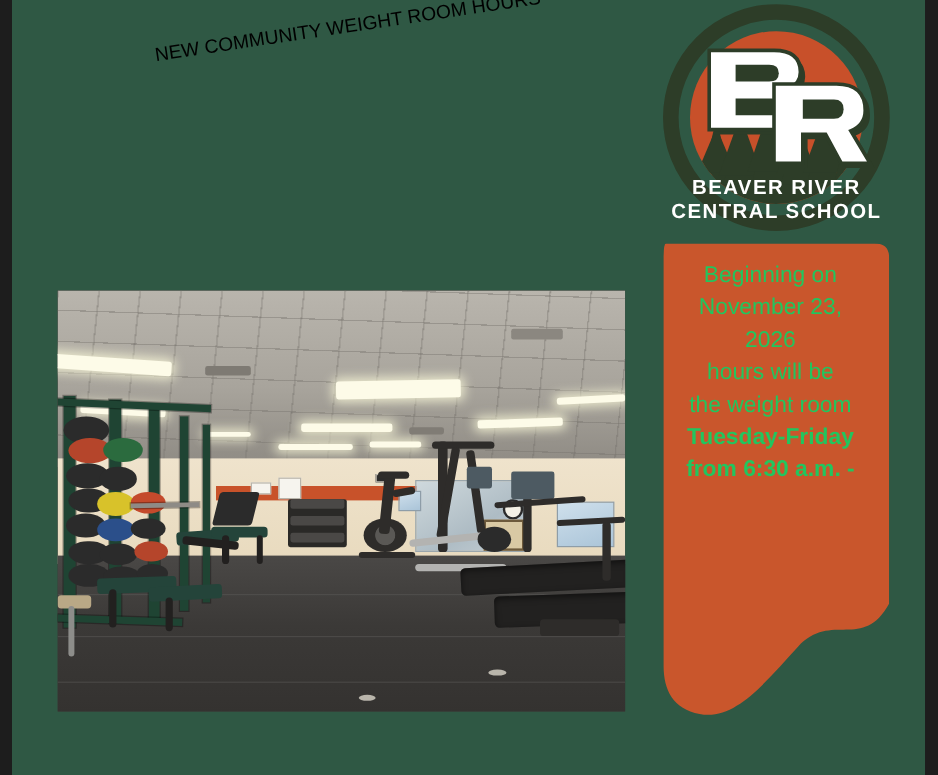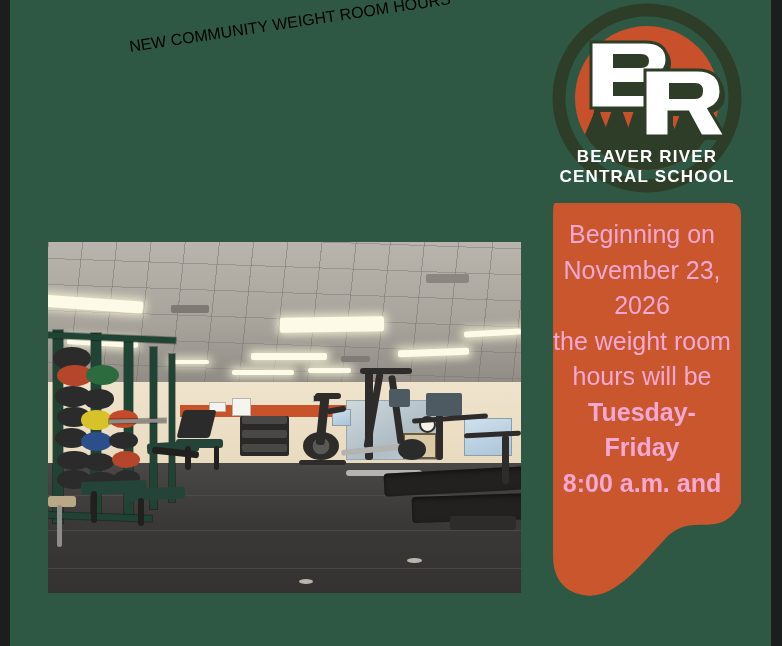--- a/index.html
+++ b/index.html
@@ -143,22 +143,22 @@
     left:533px; top:203px;
     width:198px; height:400px;
   }
   #panel svg { position:absolute; inset:0; }
   #panel-text {
     position:absolute;
     left:0; top:14px;
     width:198px;
     padding:0 8px;
     text-align:center;
-    color:#f9a8d4;
-    font-size:25px;
+    color:#22c55e;
+    font-size:19px;
     line-height:1.42;
   }
   #panel-text .ln { display:block; }
   #panel-text .b { font-weight:bold; }
 
   .strip { position:absolute; top:0; height:646px; background:#1d1d1d; }
   #strip-l { left:0; width:10px; }
   #strip-r { left:771px; width:11px; }
 </style>
 </head>
@@ -333,24 +333,24 @@
         <path d="M12 0 H186 Q198 0 198 12 V300
                  C176 340 150 306 122 336
                  C96 364 70 398 40 392
                  C18 388 10 372 10 352
                  V12 Q10 0 12 0 Z" fill="#c9562c"></path>
       </svg>
       <div id="panel-text">
           <span class="ln">Beginning on</span>
           <span class="ln">November 23,</span>
           <span class="ln">2026</span>
+          <span class="ln">hours will be</span>
           <span class="ln">the weight room</span>
-          <span class="ln">hours will be</span>
           <span class="ln b">Tuesday-Friday</span>
-          <span class="ln b">8:00 a.m. and</span>
+          <span class="ln b">from 6:30 a.m. -</span>
         </div>
     </div>
 
   </div>
 
   <div class="strip" id="strip-l"></div>
   <div class="strip" id="strip-r"></div>
 </div>
 
 </body></html>

